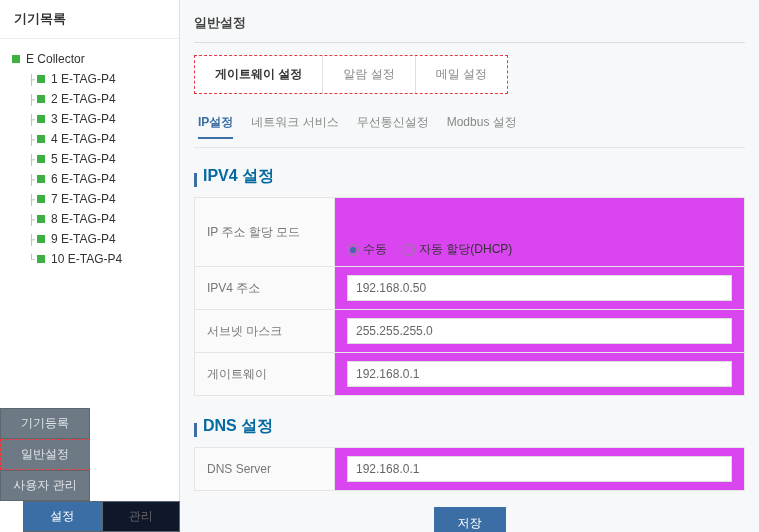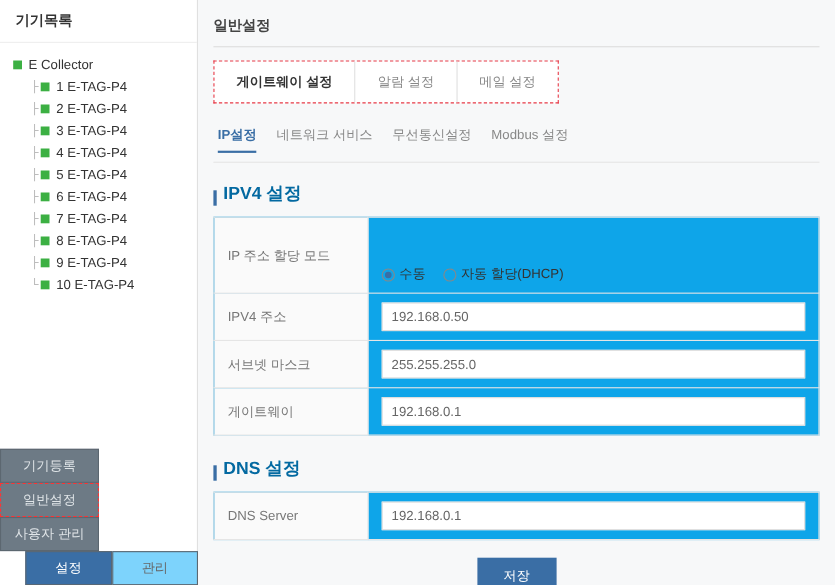--- a/index.html
+++ b/index.html
@@ -34,21 +34,21 @@
 .top-tab:last-child { border-right: none; }
 .top-tab.active { color: #333; font-weight: bold; }
 
 .sub-tabs { display: flex; gap: 18px; padding: 6px 4px 8px 4px; border-bottom: 1px solid #e5e5e5; margin-bottom: 12px; }
 .sub-tab { font-size: 12px; color: #888; cursor: pointer; padding-bottom: 6px; }
 .sub-tab.active { color: #3a6ea5; font-weight: bold; border-bottom: 2px solid #3a6ea5; }
 
 .section-title { display: flex; align-items: flex-end; padding: 6px 0 10px 0; font-size: 16px; font-weight: bold; color: #0369a1; }
 .section-title .bar { width: 3px; height: 14px; background: #3a6ea5; margin-right: 6px; }
 
-.form-table { width: 100%; border-collapse: collapse; background: #0ea5e9; }
+.form-table { width: 100%; border-collapse: collapse; background: #d946ef; }
 .form-table td { border: 1px solid #e5e5e5; padding: 8px 12px; font-size: 12px; }
 .form-table .label-cell { width: 140px; background: #fafafa; color: #777; }
 .form-input { width: 100%; border: 1px solid #ddd; padding: 5px 8px; font-size: 12px; color: #666; background: #fff; }
 .radio-group { display: flex; align-items: center; gap: 16px; margin-top: 35px; }
 .radio-item { display: flex; align-items: center; gap: 4px; cursor: pointer; }
 .radio-circle { width: 12px; height: 12px; border-radius: 50%; border: 1px solid #888; display: flex; align-items: center; justify-content: center; }
 .radio-circle.checked::after { content: ""; width: 6px; height: 6px; background: #3a6ea5; border-radius: 50%; }
 
 .btn-save { display: block; margin: 16px auto; background: #3a6ea5; color: #fff; border: none; padding: 8px 24px; font-size: 12px; cursor: pointer; }
 .spacer { height: 14px; }
@@ -118,21 +118,21 @@
     </div>
 
     <div class="bottom-nav">
       <div class="bn-stack">
         <div class="bn-item bn-full">기기등록</div>
         <div class="bn-item bn-full bn-highlight">일반설정</div>
         <div class="bn-item bn-full">사용자 관리</div>
       </div>
       <div class="bn-row">
         <div class="bn-item bn-half bn-active">설정</div>
-        <div class="bn-item bn-half" style="background:#7dd3fc;color:#666;">관리</div>
+        <div class="bn-item bn-half" style="background:#0f172a;color:#666;">관리</div>
       </div>
     </div>
   </div>
 
   <div class="main">
     <div class="main-title">일반설정</div>
 
     <div class="top-tabs">
       <div class="top-tab active">게이트웨이 설정</div>
       <div class="top-tab">알람 설정</div>

